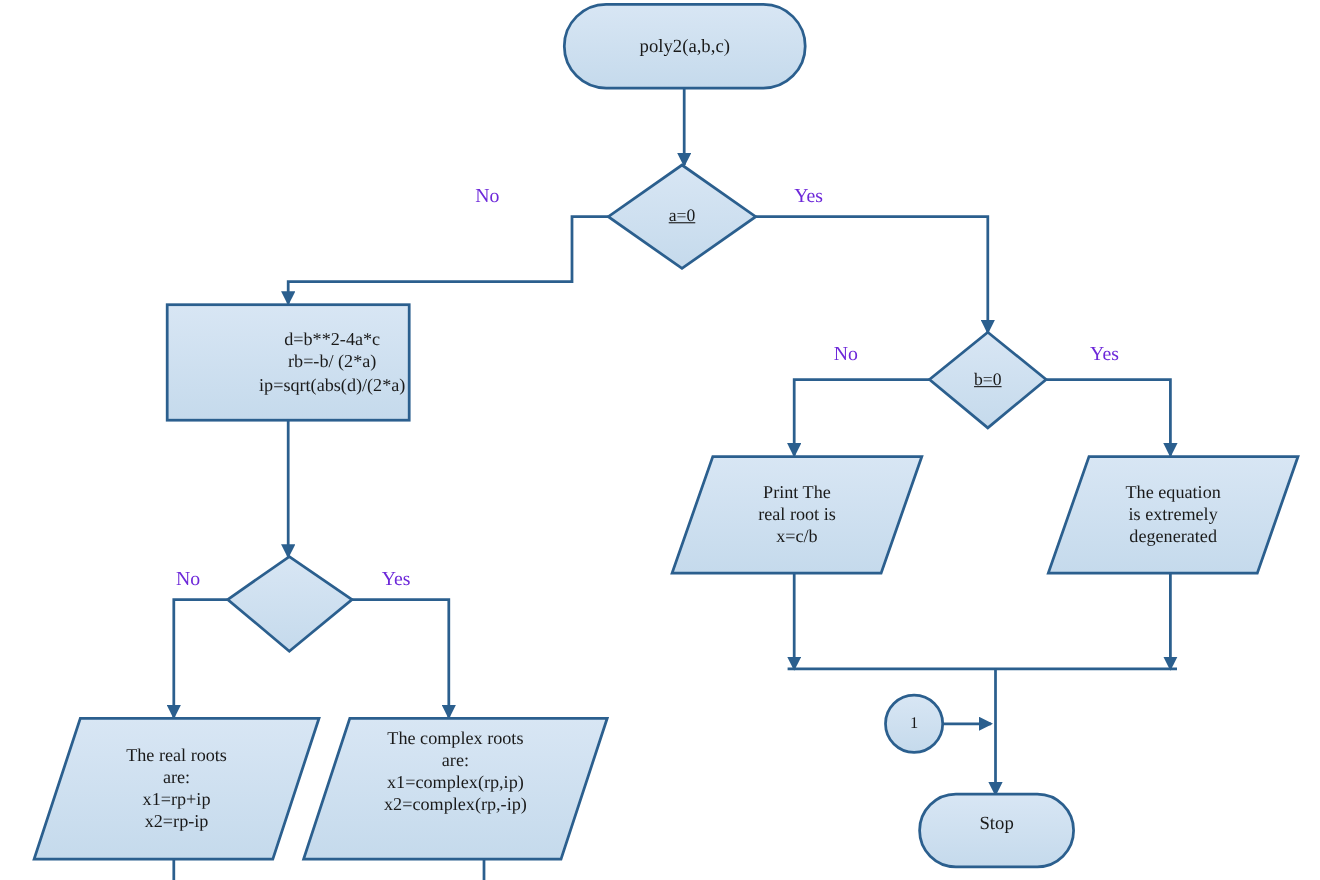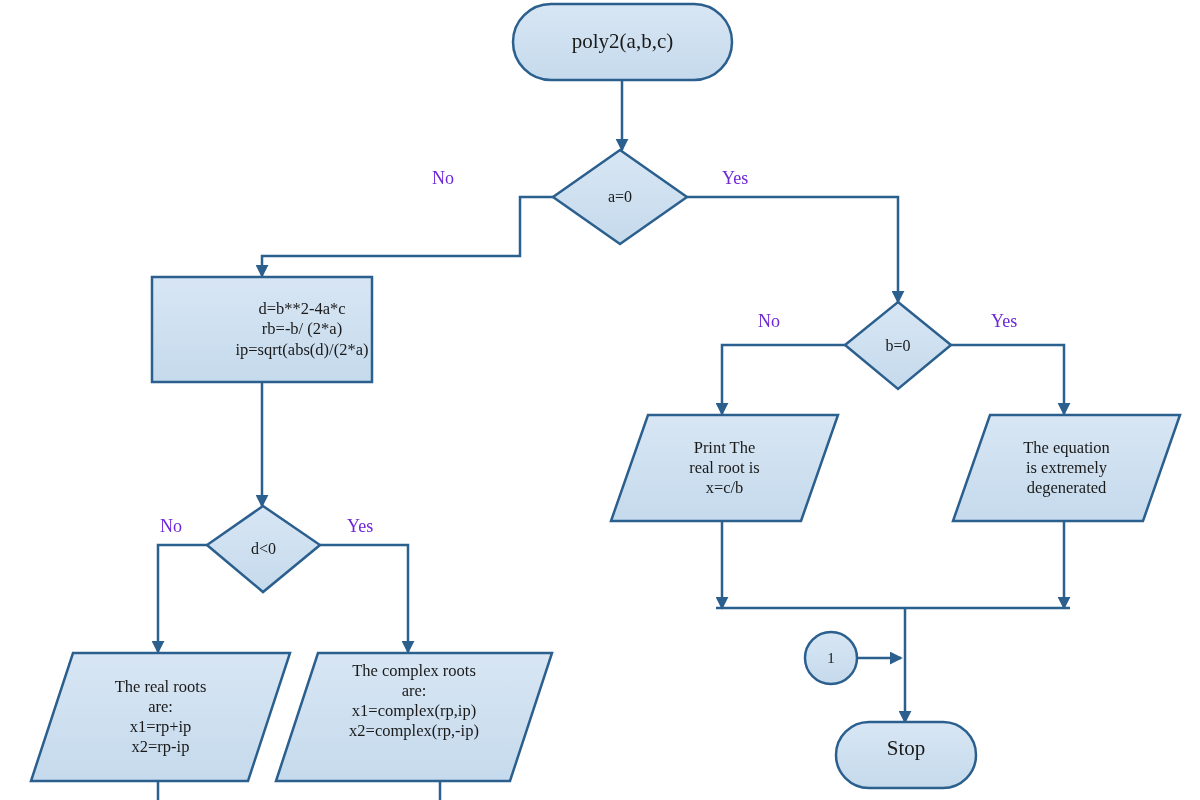--- a/index.html
+++ b/index.html
@@ -32,22 +32,22 @@
     display: flex;
     align-items: center;
     justify-content: center;
     text-align: center;
     color: #1a1a1a;
     font-family: "Liberation Serif", "DejaVu Serif", serif;
     white-space: pre-line;
     pointer-events: none;
     line-height: 1.22;
   }
-  .label-terminal { font-size: 21px; font-family: Liberation Serif, serif; }
-  .label-decision { font-size: 16px; }
+  .label-terminal { font-size: 17px; font-family: Liberation Serif, serif; }
+  .label-decision { font-size: 16px; text-decoration: underline; }
   .label-process  { font-size: 16.5px; margin-left: 40px; }
   .label-io       { font-size: 16.5px; }
   .label-connector{ font-size: 15px; }
   .edge-label {
     position: absolute;
     font-family: "Liberation Serif", "DejaVu Serif", serif;
     font-size: 18px;
     color: #6d28d9;
     pointer-events: none;
     white-space: nowrap;
@@ -126,21 +126,20 @@
   </svg>
 
   <div class="node-label label-terminal" style="left:513px; top:4px; width:219px; height:76px;">poly2(a,b,c)</div>
 
   <div class="node-label label-decision" style="left:553px; top:150px; width:134px; height:94px;">a=0</div>
 
   <div class="node-label label-process" style="left:152px; top:277px; width:220px; height:105px;">d=b**2-4a*c
 rb=-b/ (2*a)
 ip=sqrt(abs(d)/(2*a)</div>
 
-  <div class="node-label label-decision" style="left:207px; top:506px; width:113px; height:86px;">d&lt;0</div>
 
   <div class="node-label label-io" style="left:42px; top:653px; width:237px; height:128px;">The real roots
 are:
 x1=rp+ip
 x2=rp-ip</div>
 
   <div class="node-label label-io" style="left:287px; top:653px; width:254px; height:96px;">The complex roots
 are:
 x1=complex(rp,ip)
 x2=complex(rp,-ip)</div>

